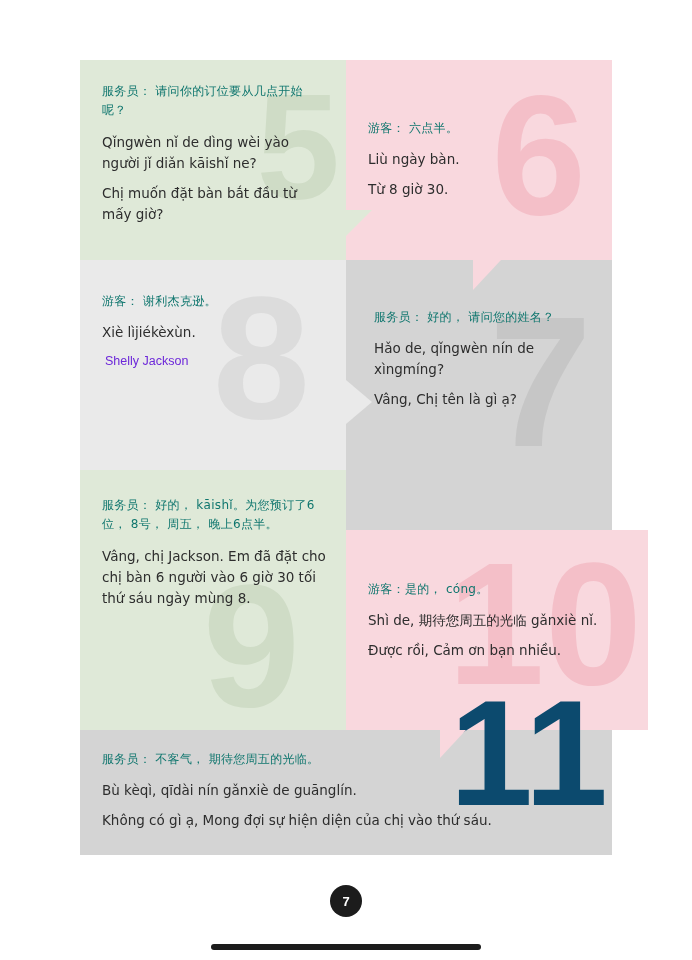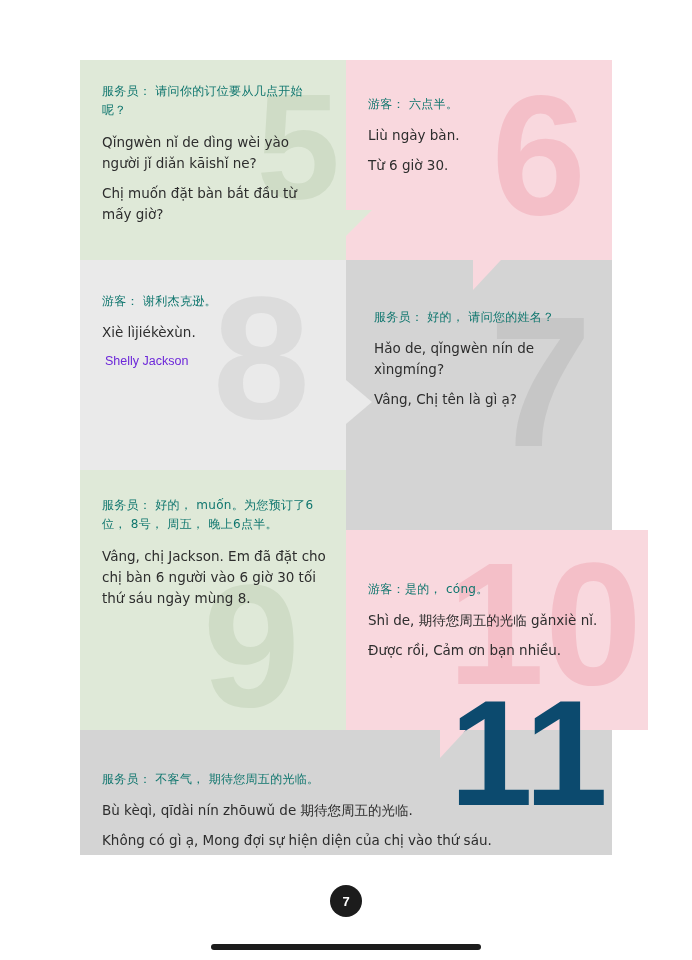--- a/index.html
+++ b/index.html
@@ -135,24 +135,24 @@
           <p class="line-zh">服务员： 请问你的订位要从几点开始呢？</p>
           <p class="line-py">Qǐngwèn nǐ de dìng wèi yào người jǐ diǎn kāishǐ ne?</p>
           <p class="line-vi">Chị muốn đặt bàn bắt đầu từ mấy giờ?</p>
         </div>
       </div>
 
       <div class="tail" style="left:266px; top:150px; border-top:26px solid #dfe9d8; border-right:26px solid transparent;"></div>
 
       <div class="cell bg-pink" style="left:266px; top:0; width:266px; height:200px;">
         <div class="ghost" style="right:26px; top:10px; font-size:170px; color:#f4bfc8;">6</div>
-        <div class="content" style="padding-top:35px;">
+        <div class="content" style="padding-top:35px;margin-top:24px;">
           <p class="line-zh">游客： 六点半。</p>
           <p class="line-py">Liù ngày bàn.</p>
-          <p class="line-vi">Từ 6 giờ 30.</p>
+          <p class="line-vi">Từ 8 giờ 30.</p>
         </div>
       </div>
 
       <div class="tail" style="left:393px; top:200px; border-left:28px solid #f9d8de; border-bottom:30px solid transparent;"></div>
 
       <div class="cell bg-lgray" style="left:0; top:200px; width:266px; height:210px;">
         <div class="ghost" style="right:36px; top:10px; font-size:175px; color:#dcdcdc;">8</div>
         <div class="content" style="padding-top:32px;">
           <p class="line-zh">游客： 谢利杰克逊。</p>
           <p class="line-py">Xiè lìjiékèxùn.</p>
@@ -167,41 +167,41 @@
         <div class="content" style="padding-top:48px;padding-left:28px;">
           <p class="line-zh">服务员： 好的， 请问您的姓名？</p>
           <p class="line-py">Hǎo de, qǐngwèn nín de xìngmíng?</p>
           <p class="line-vi">Vâng, Chị tên là gì ạ?</p>
         </div>
       </div>
 
       <div class="cell bg-green" style="left:0; top:410px; width:266px; height:260px;">
         <div class="ghost" style="right:46px; top:88px; font-size:175px; color:#cfdcc6;">9</div>
         <div class="content" style="padding-top:26px;">
-          <p class="line-zh">服务员： 好的， muốn。为您预订了6位， 8号， 周五， 晚上6点半。</p>
+          <p class="line-zh">服务员： 好的， kāishǐ。为您预订了6位， 8号， 周五， 晚上6点半。</p>
           <p class="line-vi">Vâng, chị Jackson. Em đã đặt cho chị bàn 6 người vào 6 giờ 30 tối thứ sáu ngày mùng 8.</p>
         </div>
       </div>
 
       <div class="cell bg-pink" style="left:266px; top:470px; width:302px; height:200px;">
         <div class="ghost" style="right:6px; top:6px; font-size:175px; color:#f4bfc8;">10</div>
         <div class="content" style="padding-top:50px;">
           <p class="line-zh">游客：是的， cóng。</p>
           <p class="line-py">Shì de, 期待您周五的光临 gǎnxiè nǐ.</p>
           <p class="line-vi">Được rồi, Cảm ơn bạn nhiều.</p>
         </div>
       </div>
 
       <div class="tail" style="left:360px; top:670px; border-left:26px solid #f9d8de; border-bottom:28px solid transparent;"></div>
 
       <div class="cell bg-gray" style="left:0; top:670px; width:532px; height:125px;">
         <div class="ghost" style="right:4px; top:-52px; font-size:150px; color:#0c4a6e;">11</div>
-        <div class="content" style="padding-top:20px;margin-top:20px;">
+        <div class="content" style="padding-top:20px;">
           <p class="line-zh">服务员： 不客气， 期待您周五的光临。</p>
-          <p class="line-py">Bù kèqì, qīdài nín zhōuwǔ de 期待您周五的光临.</p>
+          <p class="line-py">Bù kèqì, qīdài nín gǎnxiè de guānglín.</p>
           <p class="line-vi">Không có gì ạ, Mong đợi sự hiện diện của chị vào thứ sáu.</p>
         </div>
       </div>
 
     </div>
   </div>
 
   <div class="pagenum">7</div>
   <div class="homebar"></div>
 </div>

